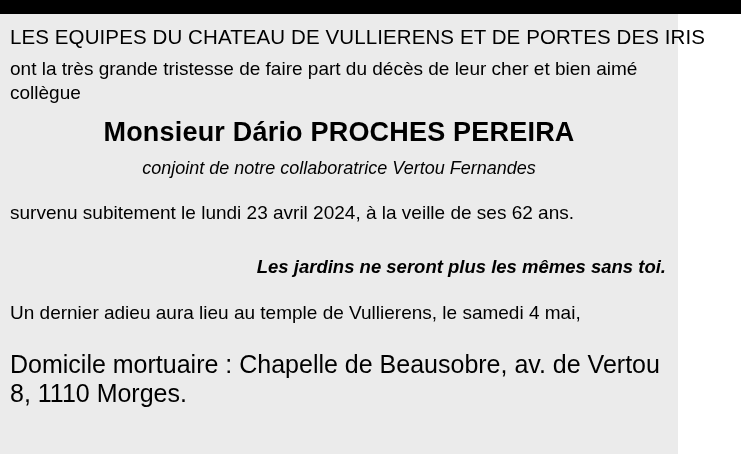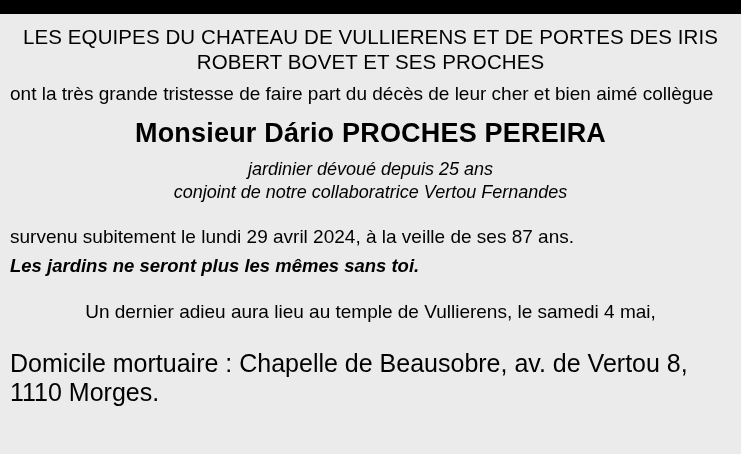--- a/index.html
+++ b/index.html
@@ -8,21 +8,21 @@
   }
   body {
     width: 741px;
     height: 454px;
     background: #ffffff;
     font-family: "Liberation Sans", sans-serif;
     overflow: hidden;
   }
   .notice {
     position: relative;
-    width: 741px;
+    width: 678px;
     height: 454px;
     background: #ebebeb;
     box-sizing: border-box;
     padding: 0;
   }
   .top-bar {
     width: 741px;
     height: 14px;
     background: #000000;
   }
@@ -71,34 +71,34 @@
   .role .role2 {
     display: block;
   }
   .death-line {
     font-size: 19px;
     color: #000;
     margin-top: 22px;
     text-align: left;
   }
   .epitaph {
-    text-align: left;
+    text-align: right;
     font-size: 18.5px;
     font-style: italic;
     font-weight: bold;
     color: #000;
-    margin-top: 7px;
+    margin-top: 32px;
     padding-right: 2px;
   }
   .farewell {
     font-size: 19px;
     line-height: 26px;
     color: #000;
     margin-top: 22px;
-    text-align: center;
+    text-align: left;
   }
   .farewell span {
     display: block;
   }
   .mortuary {
     font-size: 25px;
     color: #000;
     margin-top: 24px;
     text-align: left;
   }
@@ -107,33 +107,31 @@
 <body>
 
 <div class="notice">
 
   <div class="top-bar"></div>
 
   <div class="body-area">
 
     <div class="org-block">
       <span class="org-line1">LES EQUIPES DU CHATEAU DE VULLIERENS ET DE PORTES DES IRIS</span>
-      <span class="org-line2">ROBERT BOVET ET SES PROCHES</span>
     </div>
 
     <div class="lead">ont la très grande tristesse de faire part du décès de leur cher et bien aimé collègue</div>
 
     <div class="name">Monsieur Dário PROCHES PEREIRA</div>
 
     <div class="role">
-      <span class="role1">jardinier dévoué depuis 25 ans</span>
       <span class="role2">conjoint de notre collaboratrice Vertou Fernandes</span>
     </div>
 
-    <div class="death-line">survenu subitement le lundi 29 avril 2024, à la veille de ses 87 ans.</div>
+    <div class="death-line">survenu subitement le lundi 23 avril 2024, à la veille de ses 62 ans.</div>
 
     <div class="epitaph">Les jardins ne seront plus les mêmes sans toi.</div>
 
     <div class="farewell">
       <span>Un dernier adieu aura lieu au temple de Vullierens, le samedi 4 mai,</span>
     </div>
 
     <div class="mortuary">Domicile mortuaire : Chapelle de Beausobre, av. de Vertou 8, 1110 Morges.</div>
 
   </div>

